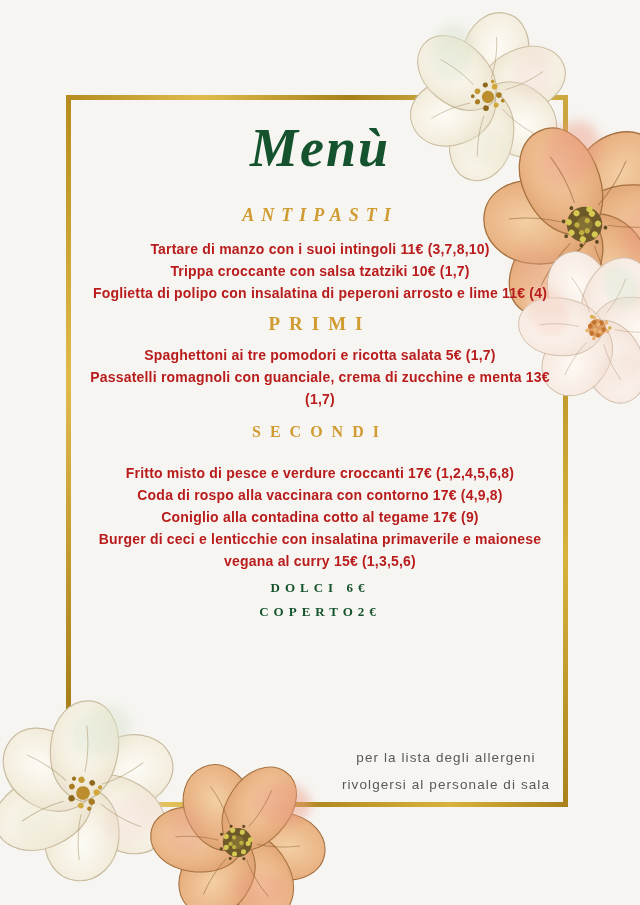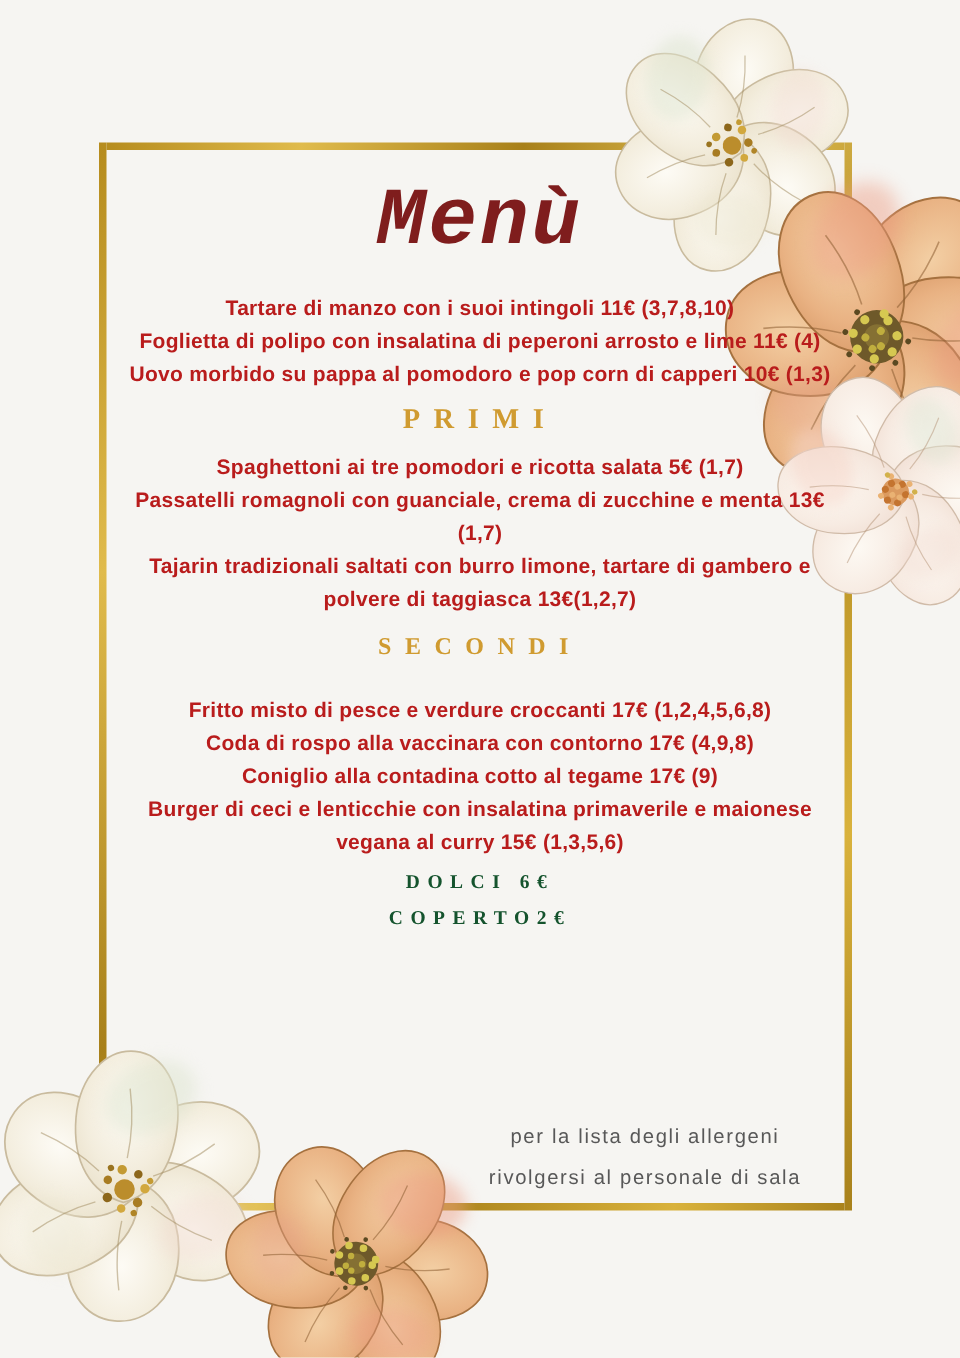--- a/index.html
+++ b/index.html
@@ -18,46 +18,46 @@
     z-index:1;
   }
   
   .flower { position:absolute; z-index:2; overflow:visible; }
   
   .content {
     position:absolute; left:78px; top:95px; width:484px;
     z-index:3; text-align:center;
   }
   .menu-title {
-    margin:24px 0 16px 0;
-    font-family:Liberation Mono, monospace;
+    margin:24px 0 4px 0;
+    font-family:Liberation Serif, serif;
     font-style:italic; font-weight:bold;
     font-size:54px; line-height:59px;
-    color:#7f1d1d; letter-spacing:2px;
+    color:#14532d; letter-spacing:2px;
   }
   .heading {
     font-family:"Liberation Serif", serif;
     color:#d09b30; font-weight:600;
   }
   .h-0 { font-size:18px; line-height:22px; font-style:italic; letter-spacing:7px; margin:26px 0 12px 0; }
   .h-1 { font-size:19px; line-height:24px; letter-spacing:9px; margin:8px 0 8px 0; }
   .h-2 { font-size:16px; line-height:24px; letter-spacing:9px; margin:10px 0 18px 0; }
   .items { margin:0 auto; width:474px; }
   .item {
     margin:0; font-size:14px; line-height:22px;
     font-weight:bold; color:#b91c1c; letter-spacing:0.2px;
   }
   .footer-line {
     margin:0; font-family:"Liberation Serif", serif;
     color:#14532d; font-weight:700;
     font-size:13px; line-height:24px; letter-spacing:5px;
   }
   .footer-block { margin-top:4px; }
   .allergen {
-    position:absolute; left:294px; top:744px; width:272px;
+    position:absolute; left:310px; top:744px; width:272px;
     z-index:3; text-align:center;
     color:#585858; font-size:13.5px; line-height:27px;
     letter-spacing:1.1px; font-weight:400;
   }
   .allergen p { margin:0; }
 </style>
 </head>
 <body>
 
 <svg width="0" height="0" style="position:absolute" aria-hidden="true">
@@ -188,31 +188,31 @@
 <svg class="flower" style="left:-17px;top:693px;width:200px;height:200px" viewBox="-95 -95 190 190">
     <use href="#flowerWhite" transform="rotate(65)"></use>
   </svg>
 <svg class="flower" style="left:145px;top:750px;width:185px;height:185px" viewBox="-95 -95 190 190">
     <use href="#flowerPeach" transform="rotate(95)"></use>
   </svg>
 
 <div class="content">
   <h1 class="menu-title">Menù</h1>
 
+  <h2 class="heading h-0">ANTIPASTI</h2>
   <div class="items">
     <p class="item">Tartare di manzo con i suoi intingoli 11€ (3,7,8,10)</p>
+    <p class="item">Trippa croccante con salsa tzatziki 10€ (1,7)</p>
     <p class="item">Foglietta di polipo con insalatina di peperoni arrosto e lime 11€ (4)</p>
-    <p class="item">Uovo morbido su pappa al pomodoro e pop corn di capperi 10€ (1,3)</p>
   </div>
 
   <h2 class="heading h-1">PRIMI</h2>
   <div class="items">
     <p class="item">Spaghettoni ai tre pomodori e ricotta salata 5€ (1,7)</p>
     <p class="item">Passatelli romagnoli con guanciale, crema di zucchine e menta 13€ (1,7)</p>
-    <p class="item">Tajarin tradizionali saltati con burro limone, tartare di gambero e polvere di taggiasca 13€(1,2,7)</p>
   </div>
 
   <h2 class="heading h-2">SECONDI</h2>
   <div class="items">
     <p class="item">Fritto misto di pesce e verdure croccanti 17€ (1,2,4,5,6,8)</p>
     <p class="item">Coda di rospo alla vaccinara con contorno 17€ (4,9,8)</p>
     <p class="item">Coniglio alla contadina cotto al tegame 17€ (9)</p>
     <p class="item">Burger di ceci e lenticchie con insalatina primaverile e maionese vegana al curry 15€ (1,3,5,6)</p>
   </div>
 

